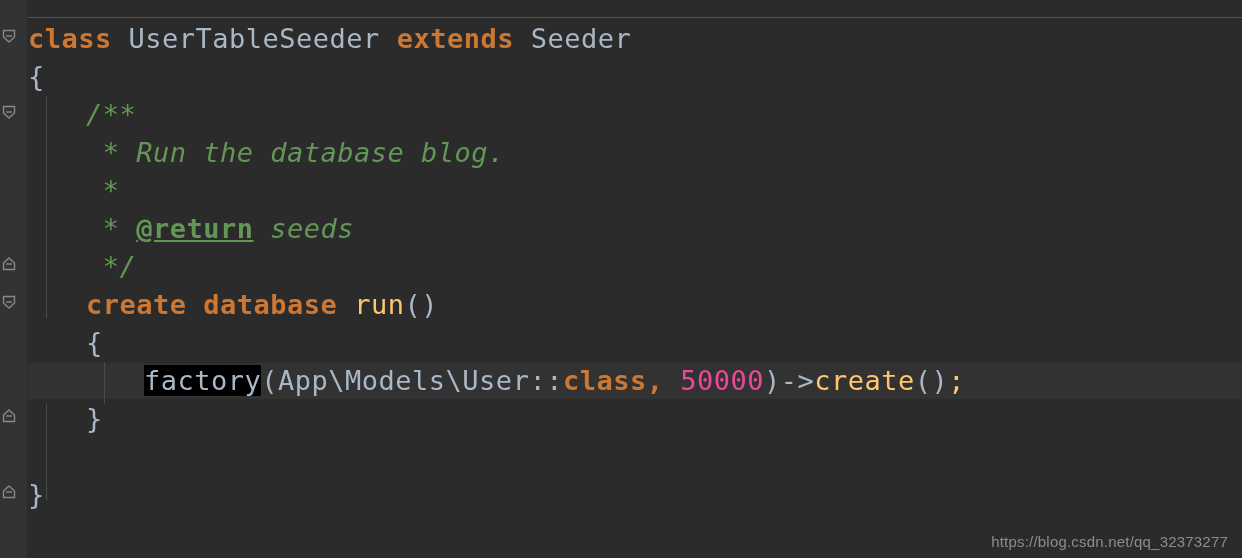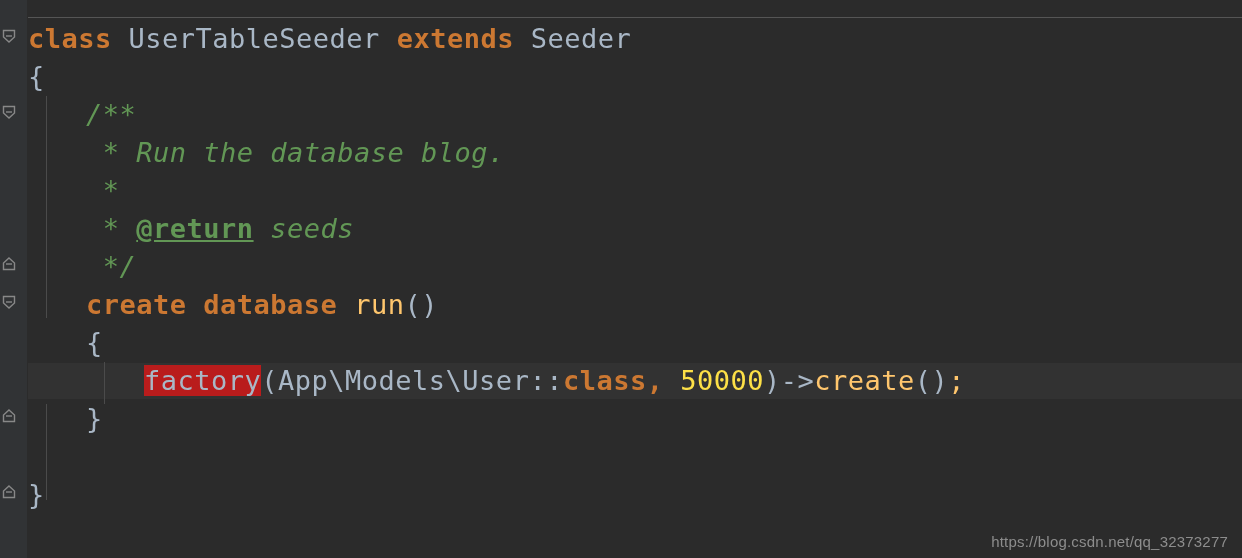--- a/index.html
+++ b/index.html
@@ -99,26 +99,26 @@
     position: absolute;
     width: 1px;
     background: #4b4b4b;
   }
 
   
   .tok-keyword   { color: #cc7832; font-weight: bold; }
   .tok-default   { color: #a9b7c6; }
   .tok-comment   { color: #629755; font-style: italic; }
   .tok-doctag    { color: #629755; font-weight: bold; text-decoration: underline; }
-  .tok-number    { color: #fde047; }
+  .tok-number    { color: #ec4899; }
   .tok-function  { color: #ffc66d; }
   .tok-semicolon { color: #ffc66d; }
   .tok-ident-hl  {
     color: #a9b7c6;
-    background: #b91c1c;
+    background: #000000;
   }
 
   
   .watermark {
     position: absolute;
     right: 14px;
     bottom: 8px;
     font-family: "Liberation Sans", sans-serif;
     font-size: 15px;
     color: #8d8d8d;

